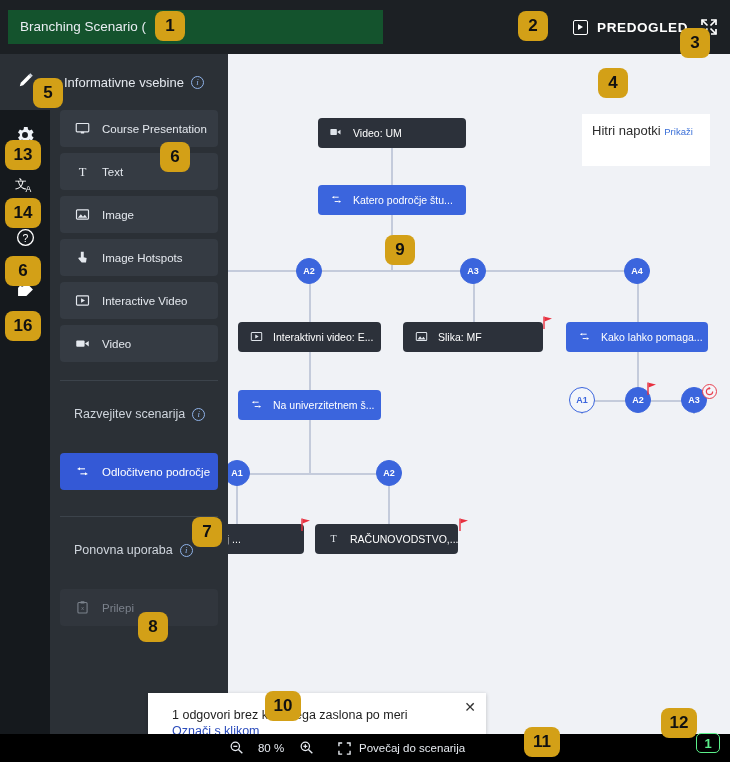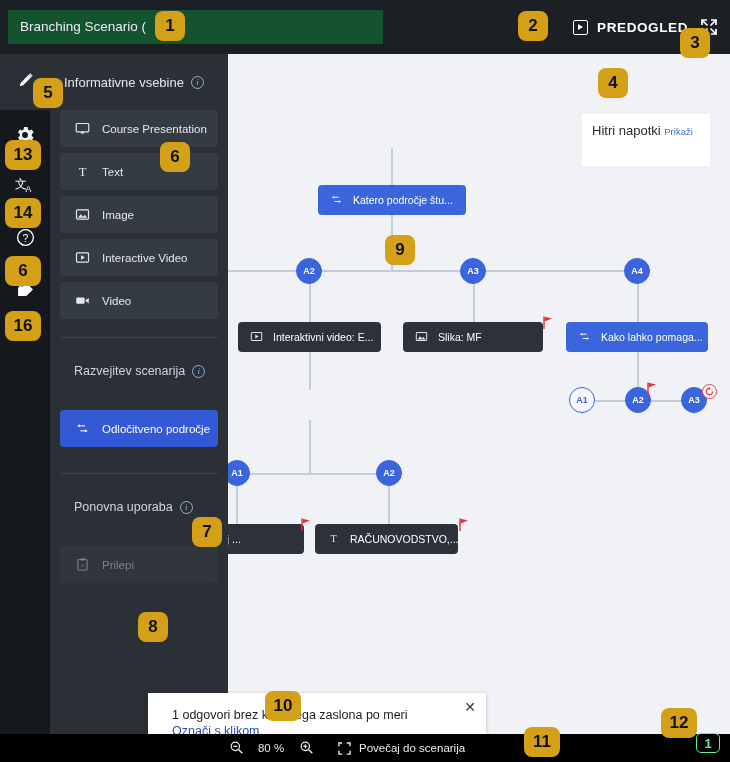--- a/index.html
+++ b/index.html
@@ -327,20 +327,28 @@
       <div class="lib-item">
         <span class="lib-icon">
           <svg viewBox="0 0 18 18" width="15" height="15">
             <rect x="1.8" y="3.5" width="14.4" height="11" rx="1" fill="none" stroke="#e4e8ee" stroke-width="1.4"></rect>
             <path d="M3.4 13 L7 8.6 L9.6 11.6 L11.8 9.2 L14.6 13 Z" fill="#e4e8ee"></path>
           </svg>
         </span>
         <span>Image</span>
       </div>
 
+      <div class="lib-item">
+        <span class="lib-icon">
+          <svg viewBox="0 0 18 18" width="15" height="15">
+            <path d="M7 2 L7 9 L5.2 9 C4 9 3.6 10 4.4 10.8 L8 15 L13.2 15 L14 9.5 L10.5 8.6 L10.5 2 Z" fill="#e4e8ee"></path>
+          </svg>
+        </span>
+        <span>Image Hotspots</span>
+      </div>
 
       <div class="lib-item">
         <span class="lib-icon">
           <svg viewBox="0 0 18 18" width="15" height="15">
             <rect x="1.8" y="3.5" width="14.4" height="11" rx="1" fill="none" stroke="#e4e8ee" stroke-width="1.4"></rect>
             <path d="M7.3 6.4 L12 9 L7.3 11.6 Z" fill="#e4e8ee"></path>
           </svg>
         </span>
         <span>Interactive Video</span>
       </div>
@@ -411,20 +419,29 @@
     <div class="conn" style="left:353px; top:346px; width:1.5px; height:14px;"></div>
     <div class="conn" style="left:465px; top:346px; width:1.5px; height:14px;"></div>
 
     <div class="conn" style="left:81px; top:366px; width:1.5px; height:53px;"></div>
     <div class="conn" style="left:8px; top:419px; width:153px; height:1.5px;"></div>
     <div class="conn" style="left:8px; top:419px; width:1.5px; height:14px;"></div>
     <div class="conn" style="left:160px; top:419px; width:1.5px; height:14px;"></div>
     <div class="conn" style="left:8px; top:432px; width:1.5px; height:38px;"></div>
     <div class="conn" style="left:160px; top:432px; width:1.5px; height:38px;"></div>
 
+    <div class="node dark" style="left:90px; top:64px; width:148px;">
+      <span>
+        <svg viewBox="0 0 18 12" width="13" height="10">
+            <rect x="0.5" y="2" width="9" height="8" rx="1" fill="#dfe4ea"></rect>
+            <path d="M10 6 L14.5 3 L14.5 9.5 Z" fill="#dfe4ea"></path>
+          </svg>
+      </span>
+      <span>Video: UM</span>
+    </div>
 
     <div class="node blue" style="left:90px; top:131px; width:148px;">
       <span>
         <svg viewBox="0 0 18 18" width="13" height="13">
             <path d="M2.5 6 L6 4 L6 7.5 Z" fill="#fff"></path>
             <path d="M6 5.8 L12 5.8" stroke="#fff" stroke-width="1.3"></path>
             <path d="M15.5 12 L12 10 L12 13.5 Z" fill="#fff"></path>
             <path d="M12 11.8 L6.5 11.8" stroke="#fff" stroke-width="1.3"></path>
           </svg>
       </span>
@@ -456,20 +473,31 @@
         <svg viewBox="0 0 18 18" width="13" height="13">
             <path d="M2.5 6 L6 4 L6 7.5 Z" fill="#fff"></path>
             <path d="M6 5.8 L12 5.8" stroke="#fff" stroke-width="1.3"></path>
             <path d="M15.5 12 L12 10 L12 13.5 Z" fill="#fff"></path>
             <path d="M12 11.8 L6.5 11.8" stroke="#fff" stroke-width="1.3"></path>
           </svg>
       </span>
       <span>Kako lahko pomaga...</span>
     </div>
 
+    <div class="node blue" style="left:10px; top:336px; width:143px;">
+      <span>
+        <svg viewBox="0 0 18 18" width="13" height="13">
+            <path d="M2.5 6 L6 4 L6 7.5 Z" fill="#fff"></path>
+            <path d="M6 5.8 L12 5.8" stroke="#fff" stroke-width="1.3"></path>
+            <path d="M15.5 12 L12 10 L12 13.5 Z" fill="#fff"></path>
+            <path d="M12 11.8 L6.5 11.8" stroke="#fff" stroke-width="1.3"></path>
+          </svg>
+      </span>
+      <span>Na univerzitetnem š...</span>
+    </div>
 
     <div class="node dark" style="left:-54px; top:470px; width:130px;">
       <span>NG Oglej ...</span>
     </div>
 
     <div class="node dark" style="left:87px; top:470px; width:143px;">
       <span>
         <svg viewBox="0 0 18 18" width="13" height="13">
             <text x="9" y="14" text-anchor="middle" font-family="'Liberation Serif',serif" font-size="14" fill="#dfe4ea">T</text>
           </svg>

